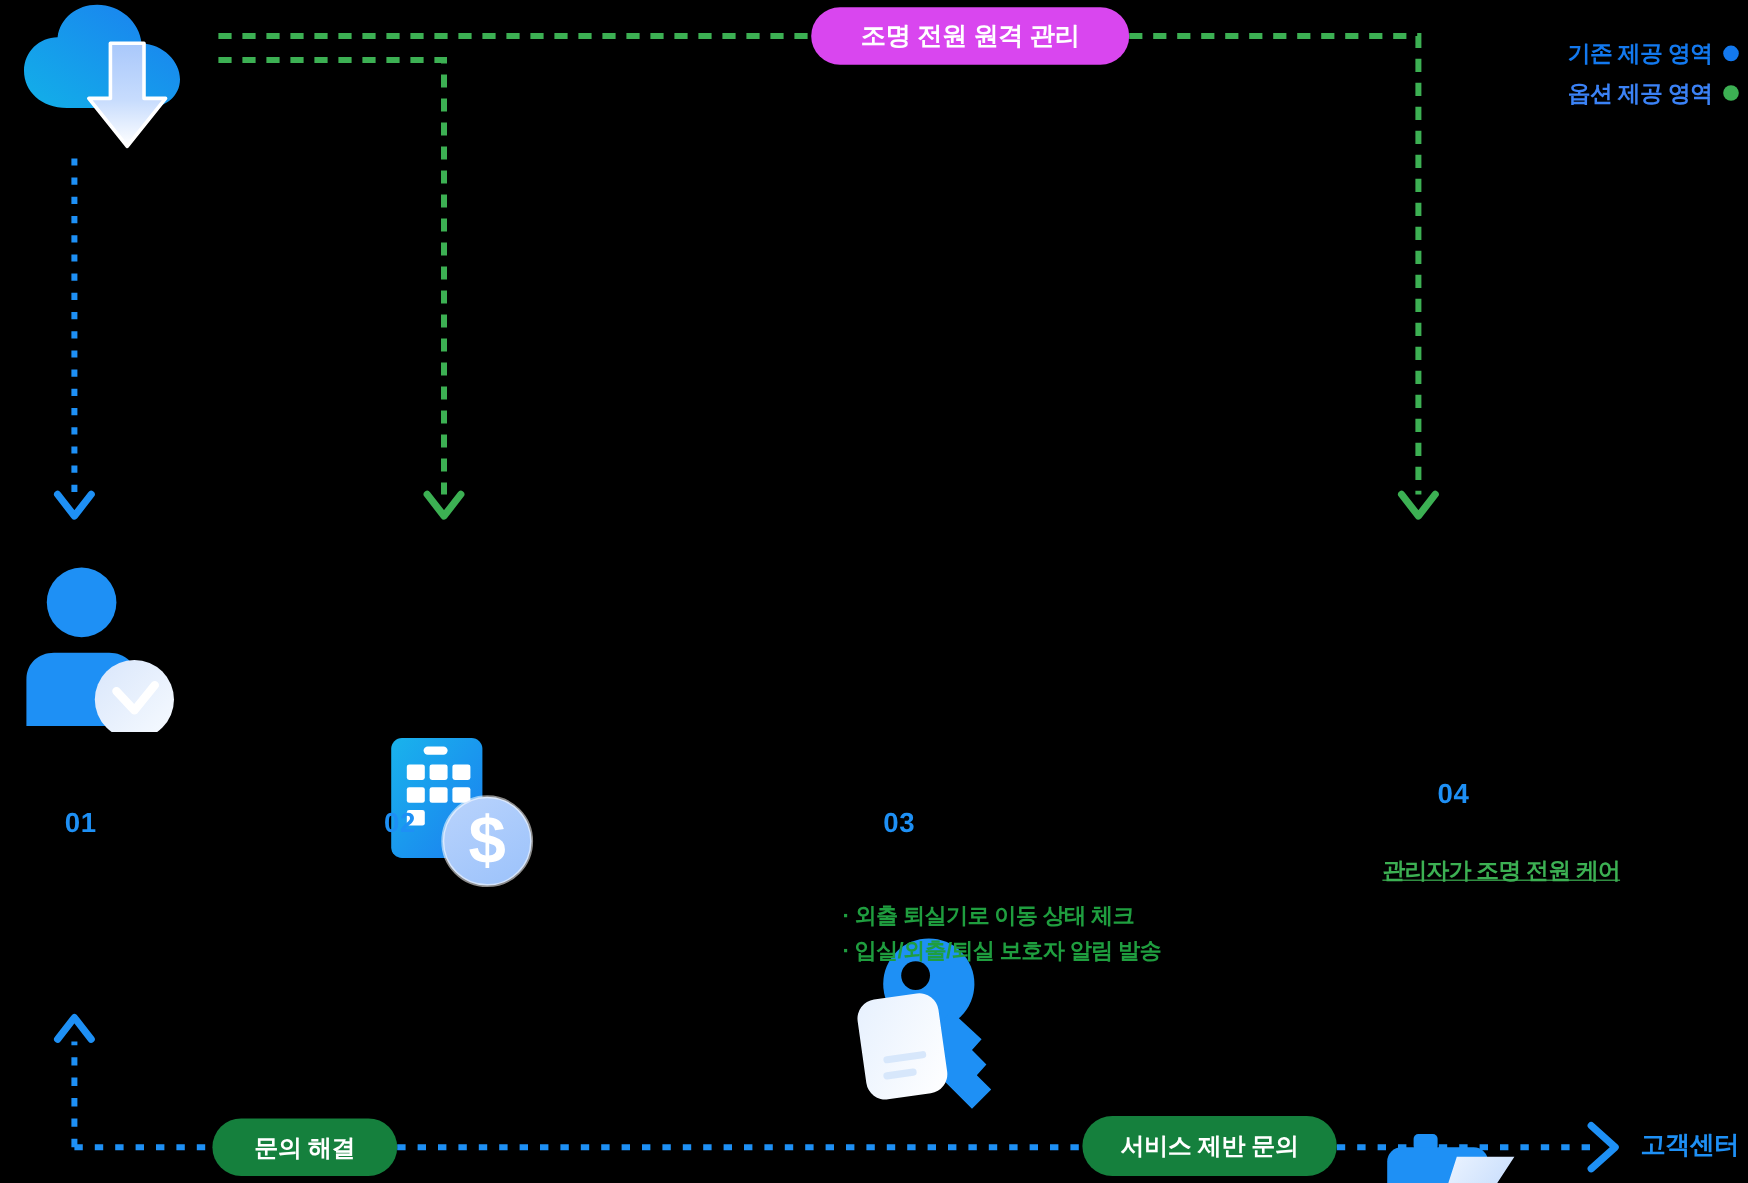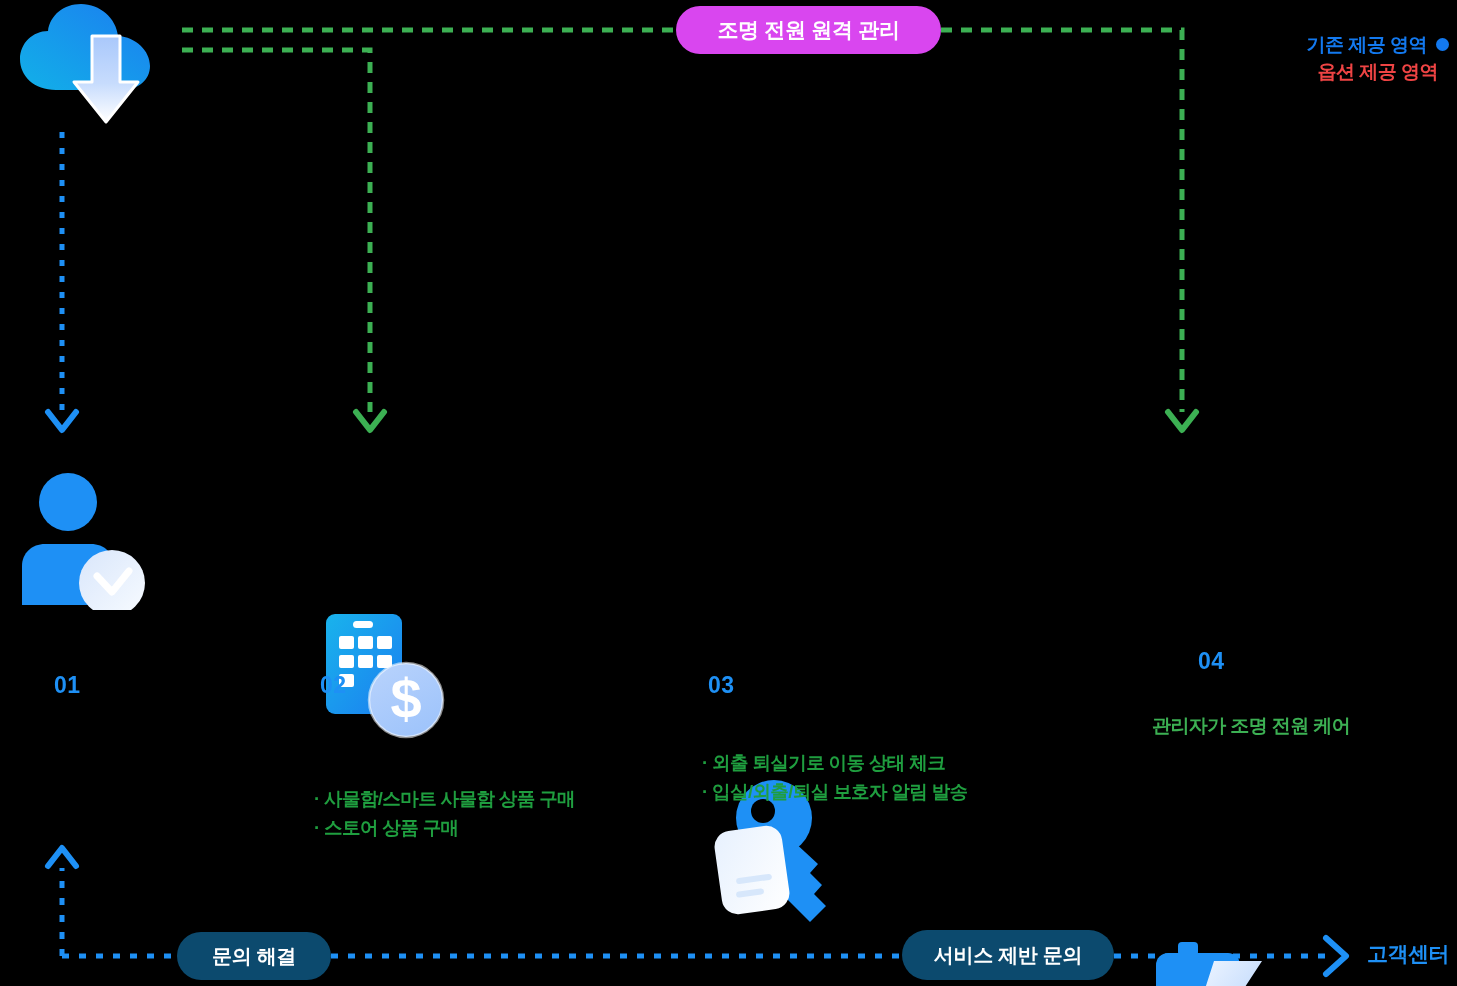--- a/index.html
+++ b/index.html
@@ -20,67 +20,67 @@
     position:absolute;
     display:flex; align-items:center; justify-content:center;
     border-radius:999px;
     color:#fff;
     font-weight:bold;
     letter-spacing:-0.3px;
     white-space:nowrap;
     z-index:5;
   }
   .badge.green { background:#d946ef; }
-  .badge.blue  { background:#0c4a6e; }
+  .badge.blue  { background:#15803d; }
 
   #badge-remote-power { left:676px; top:6px;  width:265px; height:48px; font-size:21px; }
   #badge-remote-open  { left:206px; top:124px; width:326px; height:50px; font-size:21px; }
   #badge-inquiry-solved { left:177px; top:932px; width:154px; height:48px; font-size:20px; }
   #badge-service-inquiry { left:902px; top:930px; width:212px; height:50px; font-size:20px; }
 
   
   #legend { position:absolute; right:8px; top:28px; z-index:6; }
   .legend-row {
     display:flex; align-items:center; justify-content:flex-end;
     gap:9px; height:33px;
     font-size:19px; font-weight:bold; letter-spacing:-0.5px;
   }
   .legend-row.existing { color:#1379ef; }
-  .legend-row.option   { color:#ef4444;flex-direction:column; }
+  .legend-row.option   { color:#3b82f6; }
   .legend-dot { width:13px; height:13px; border-radius:50%; display:block; }
   .legend-row.existing .legend-dot { background:#1379ef; }
   .legend-row.option   .legend-dot { background:#3cb053; }
 
   
   .step { position:absolute; }
   .step-icon { position:relative; }
   .step-num {
     color:#1e90f5; font-size:23px; font-weight:bold;
     letter-spacing:0.5px;
   }
   .step-caption {
     color:#3cb053; font-size:19px; font-weight:bold;
-    letter-spacing:-0.6px; white-space:nowrap;
+    letter-spacing:-0.6px; white-space:nowrap;text-decoration:underline;
   }
   .step-bullets {
     position:absolute;
     color:#1f9e3f; font-size:18.5px; font-weight:bold;
     letter-spacing:-0.6px; line-height:29px; white-space:nowrap;
   }
   .step-bullets li { list-style:none; }
   .step-bullets li::before { content:"· "; }
 
   #step-01 { left:14px;  top:470px; }
   #step-02 { left:318px; top:468px; }
   #step-03 { left:706px; top:470px; }
   #step-04 { left:1152px; top:470px; }
 
   #step-01-num { position:absolute; left:14px;  top:672px;margin-left:40px; }
   #step-02-num { position:absolute; left:320px; top:672px; }
-  #step-03-num { position:absolute; left:708px; top:672px; }
+  #step-03-num { position:absolute; left:736px; top:672px; }
   #step-04-num { position:absolute; left:1154px; top:648px;margin-left:44px; }
 
   #step-04-caption { position:absolute; left:1152px; top:713px; }
 
   #step-02-bullets { left:314px; top:784px; }
   #step-03-bullets { left:702px; top:748px; }
 
   
   #footer-endpoint {
     position:absolute; right:8px; top:940px;
@@ -197,24 +197,20 @@
       <rect x="21" y="43" width="15" height="13" rx="2" fill="#ffffff"></rect>
       <rect x="40" y="43" width="15" height="13" rx="2" fill="#ffffff"></rect>
       <rect x="59" y="43" width="15" height="13" rx="2" fill="#ffffff"></rect>
       <rect x="21" y="62" width="15" height="13" rx="2" fill="#ffffff"></rect>
       <circle cx="88" cy="88" r="37" fill="url(#coin)"></circle>
       <circle cx="88" cy="88" r="37" fill="none" stroke="#ffffff" stroke-opacity="0.55" stroke-width="2.5"></circle>
       <text x="88" y="106" text-anchor="middle" font-size="56" font-weight="bold" fill="#ffffff" font-family="Liberation Sans, sans-serif">$</text>
     </svg>
   </div>
   <div id="step-02-num" class="step-num">02</div>
-  <ul id="step-02-bullets" class="step-bullets">
-    <li>사물함/스마트 사물함 상품 구매</li>
-    <li>스토어 상품 구매</li>
-  </ul>
 
   <div id="step-03" class="step step-icon">
     <svg width="190" height="155" viewBox="0 0 190 155">
       <defs>
         <linearGradient id="card" x1="0" y1="0.2" x2="1" y2="1">
           <stop offset="0%" stop-color="#e9f2fe"></stop>
           <stop offset="100%" stop-color="#ffffff"></stop>
         </linearGradient>
       </defs>
       <g fill="#1e90f5">

